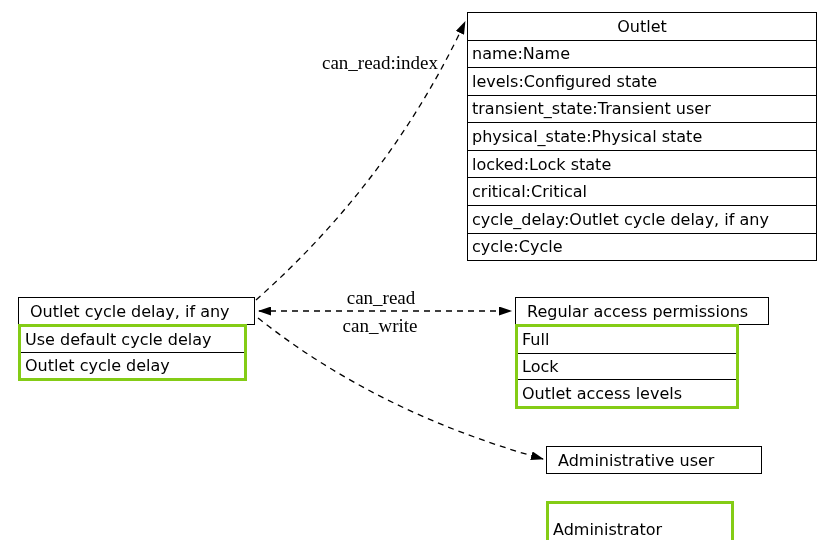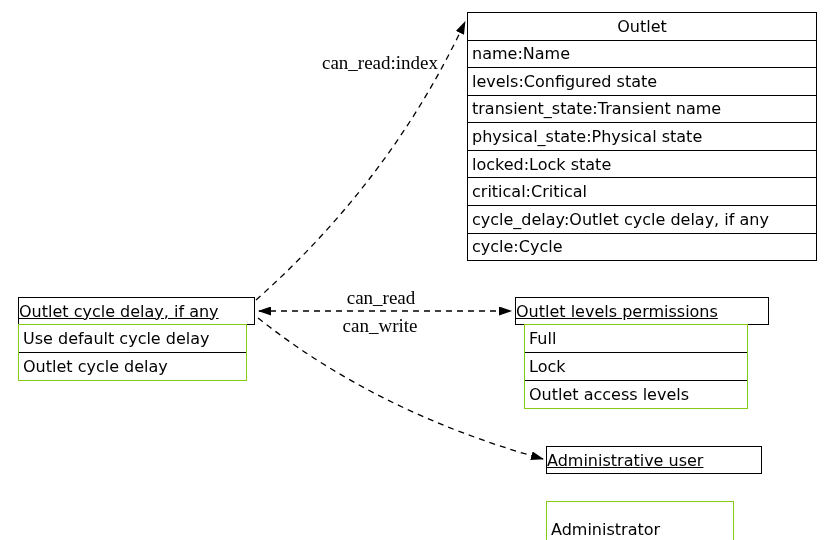--- a/index.html
+++ b/index.html
@@ -12,29 +12,28 @@
     overflow:hidden;
   }
   #edges{position:absolute;left:0;top:0;width:833px;height:540px;}
   .node-header{
     position:absolute;
     box-sizing:border-box;
     border:1px solid #000;
     background:#fff;
     display:flex;align-items:center;
     font-size:16px;
-    padding-left:0;
+    padding-left:11px;
     white-space:nowrap;
     overflow:hidden;
-    text-decoration:underline;
   }
   .node-body{
     position:absolute;
     box-sizing:border-box;
-    border:1px solid #84cc16;
+    border:3px solid #84cc16;
     background:#fff;
     display:flex;flex-direction:column;
   }
   .node-body .row{
     flex:1;
     display:flex;align-items:center;
     font-size:16px;
     padding-left:4px;
     white-space:nowrap;
     overflow:hidden;
@@ -84,36 +83,36 @@
     </defs>
     <path d="M 256,300 Q 391,180 465,22" fill="none" stroke="#000" stroke-width="1.3" stroke-dasharray="6 5" marker-end="url(#arrow)"></path>
     <path d="M 259,311 L 511,311" fill="none" stroke="#000" stroke-width="1.3" stroke-dasharray="6 5" marker-start="url(#arrow)" marker-end="url(#arrow)"></path>
     <path d="M 258,318 Q 378,413 543,459" fill="none" stroke="#000" stroke-width="1.3" stroke-dasharray="6 5" marker-end="url(#arrow)"></path>
   </svg>
 
   <div class="class-table" style="left:467px;top:12px;width:350px;height:249px;">
     <div class="trow title">Outlet</div>
     <div class="trow">name:Name</div>
     <div class="trow">levels:Configured state</div>
-    <div class="trow">transient_state:Transient name</div>
+    <div class="trow">transient_state:Transient user</div>
     <div class="trow">physical_state:Physical state</div>
     <div class="trow">locked:Lock state</div>
     <div class="trow">critical:Critical</div>
     <div class="trow">cycle_delay:Outlet cycle delay, if any</div>
     <div class="trow">cycle:Cycle</div>
   </div>
 
   <div class="node-header" style="left:18px;top:297px;width:237px;height:28px;">Outlet cycle delay, if any</div>
   <div class="node-body" style="left:18px;top:324px;width:229px;height:57px;">
     <div class="row">Use default cycle delay</div>
     <div class="row">Outlet cycle delay</div>
   </div>
 
-  <div class="node-header" style="left:515px;top:297px;width:254px;height:28px;">Outlet levels permissions</div>
-  <div class="node-body" style="left:515px;top:324px;width:224px;height:85px;margin-left:9px;">
+  <div class="node-header" style="left:515px;top:297px;width:254px;height:28px;">Regular access permissions</div>
+  <div class="node-body" style="left:515px;top:324px;width:224px;height:85px;">
     <div class="row">Full</div>
     <div class="row">Lock</div>
     <div class="row">Outlet access levels</div>
   </div>
 
   <div class="node-header" style="left:546px;top:446px;width:216px;height:28px;">Administrative user</div>
   <div class="node-body" style="left:546px;top:501px;width:188px;height:57px;">
     <div class="row">Administrator</div>
   </div>
 

